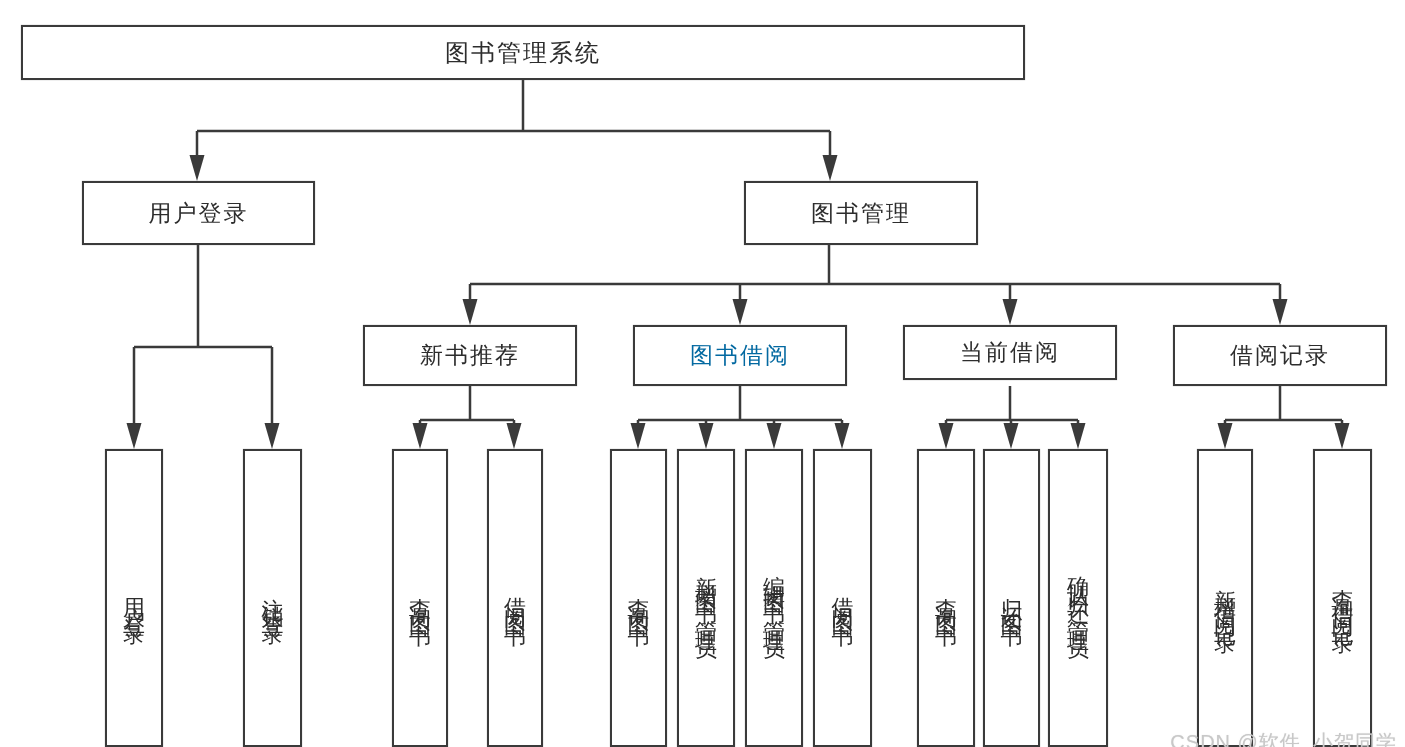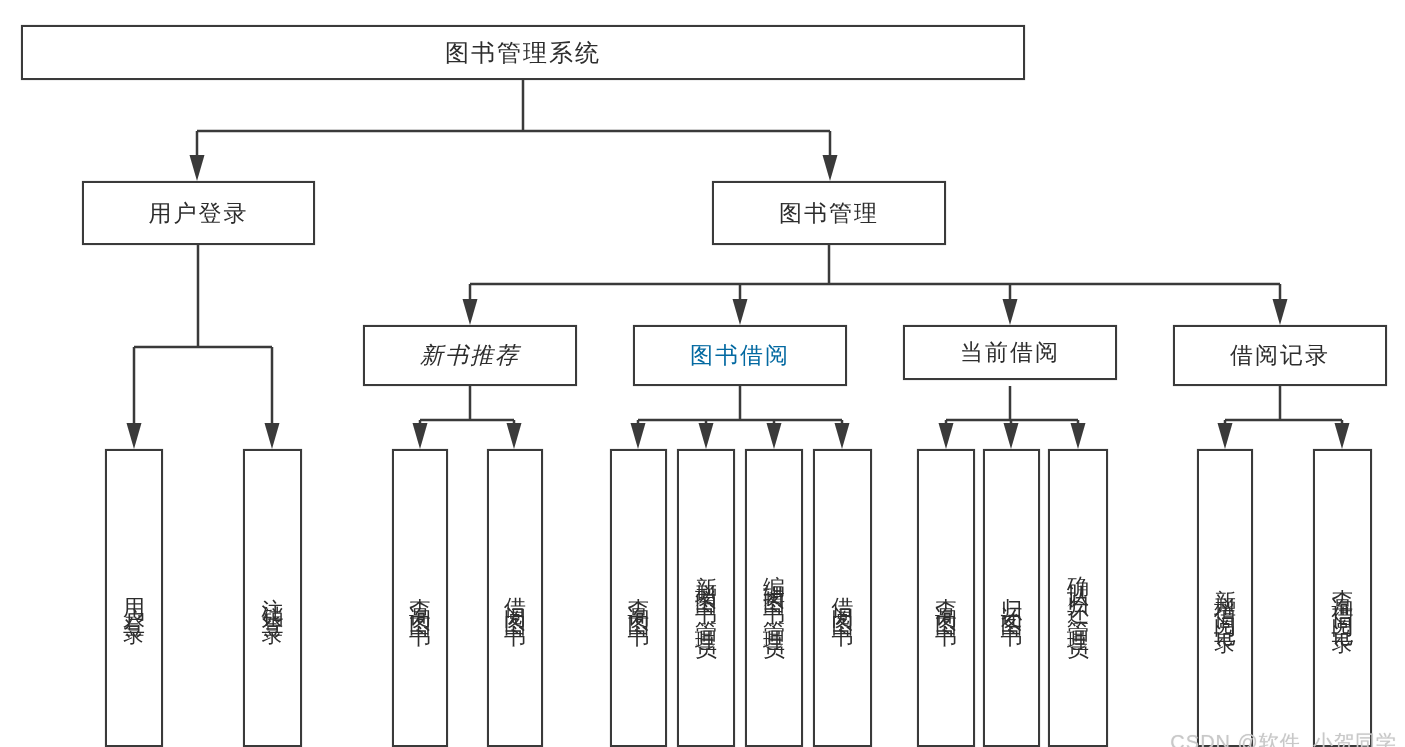--- a/index.html
+++ b/index.html
@@ -76,23 +76,23 @@
         <polygon points="1003.5,411 1018.5,411 1011,437" fill="#3a3a3a"></polygon>
         <polygon points="1070.5,411 1085.5,411 1078,437" fill="#3a3a3a"></polygon>
         <polygon points="1217.5,411 1232.5,411 1225,437" fill="#3a3a3a"></polygon>
         <polygon points="1334.5,411 1349.5,411 1342,437" fill="#3a3a3a"></polygon>
       </g>
   </svg>
 
   <div class="node hbox root" style="left: 21px; top: 13px; width: 1004px; height: 55px; border-color: rgb(58, 58, 58); color: rgb(45, 45, 45);">图书管理系统</div>
 
   <div class="node hbox" style="left: 82px; top: 169px; width: 233px; height: 64px; border-color: rgb(58, 58, 58); color: rgb(45, 45, 45);">用户登录</div>
-  <div class="node hbox" style="left: 712px; top: 169px; width: 234px; height: 64px; border-color: rgb(58, 58, 58); color: rgb(45, 45, 45);">图书管理</div>
+  <div class="node hbox" style="left: 744px; top: 169px; width: 234px; height: 64px; border-color: rgb(58, 58, 58); color: rgb(45, 45, 45);">图书管理</div>
 
-  <div class="node hbox" style="left: 363px; top: 313px; width: 214px; height: 61px; border-color: rgb(58, 58, 58); color: rgb(45, 45, 45); font-style: italic;">新书推荐</div>
+  <div class="node hbox" style="left: 363px; top: 313px; width: 214px; height: 61px; border-color: rgb(58, 58, 58); color: rgb(45, 45, 45);">新书推荐</div>
   <div class="node hbox" style="left: 633px; top: 313px; width: 214px; height: 61px; border-color: rgb(58, 58, 58); color: #0369a1;">图书借阅</div>
   <div class="node hbox" style="left: 903px; top: 313px; width: 214px; height: 55px; border-color: rgb(58, 58, 58); color: rgb(45, 45, 45);">当前借阅</div>
   <div class="node hbox" style="left: 1173px; top: 313px; width: 214px; height: 61px; border-color: rgb(58, 58, 58); color: rgb(45, 45, 45);">借阅记录</div>
 
   <div class="node vbox" style="left: 105px; top: 437px; width: 58px; height: 298px; border-color: rgb(58, 58, 58); color: rgb(45, 45, 45);">用户登录</div>
   <div class="node vbox" style="left: 243px; top: 437px; width: 59px; height: 298px; border-color: rgb(58, 58, 58); color: rgb(45, 45, 45);">注销登录</div>
 
   <div class="node vbox" style="left: 392px; top: 437px; width: 56px; height: 298px; border-color: rgb(58, 58, 58); color: rgb(45, 45, 45);">查询图书</div>
   <div class="node vbox" style="left: 487px; top: 437px; width: 56px; height: 298px; border-color: rgb(58, 58, 58); color: rgb(45, 45, 45);">借阅图书</div>
 

